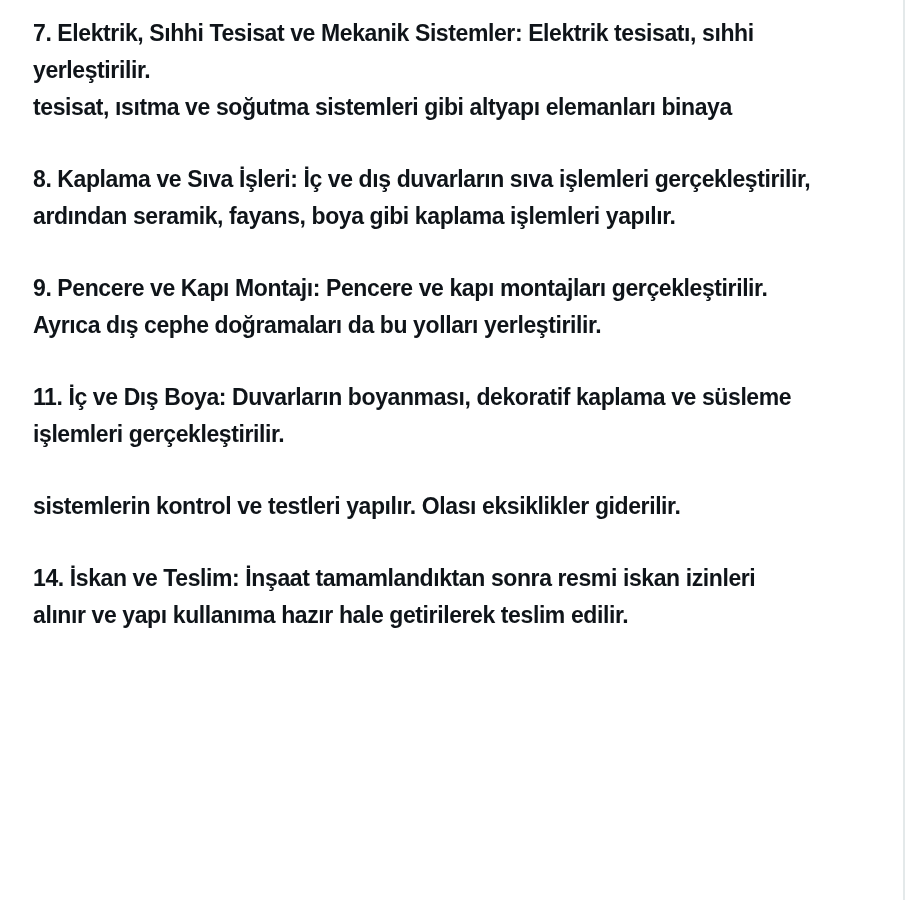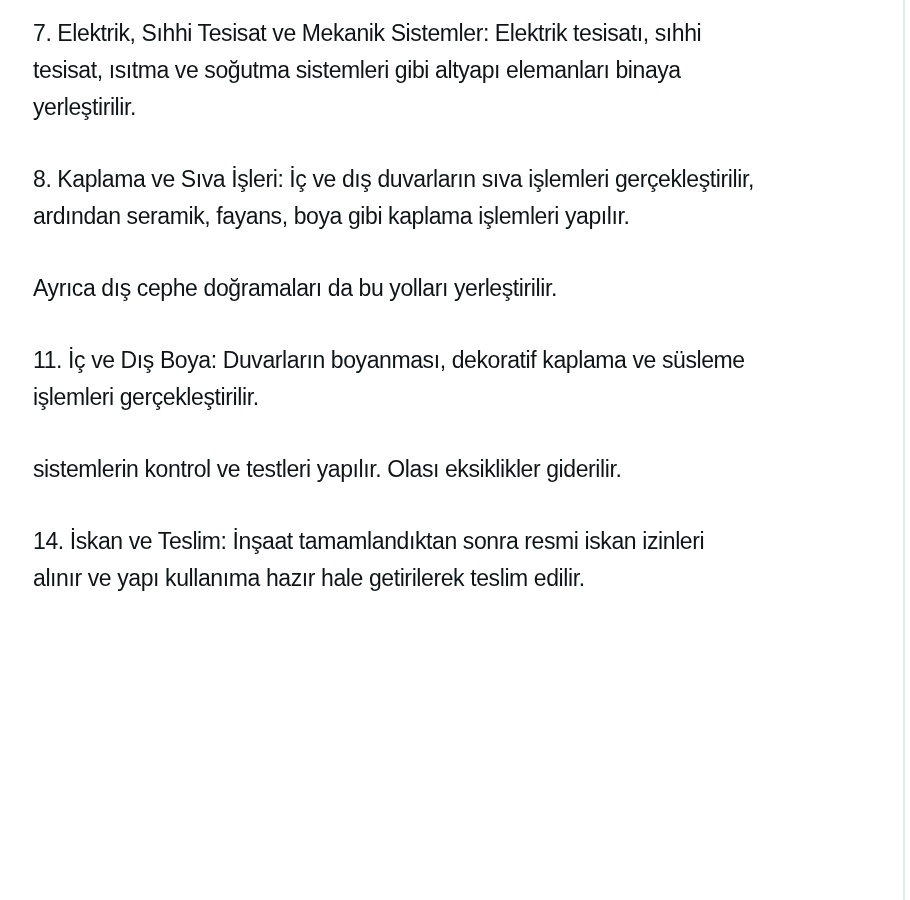--- a/index.html
+++ b/index.html
@@ -16,21 +16,21 @@
   }
   .document-body {
     position: absolute;
     left: 33px;
     top: 15px;
     width: 860px;
     color: #0f1419;
     font-size: 23px;
     letter-spacing: -0.4px;
     line-height: 37px;
-    font-weight: 400;
+    font-weight: 700;
   }
   .para {
     margin: 0 0 35px 0;
   }
   .para:last-child {
     margin-bottom: 8px;
   }
   .text-line {
     white-space: nowrap;
   }
@@ -42,28 +42,29 @@
     height: 900px;
     background: #e4e9ea;
   }
 </style>
 </head>
 <body style="background: rgb(255, 255, 255);">
 
 <div class="document-body" style="color: rgb(15, 20, 25);">
     <div class="para">
       <div class="text-line">7. Elektrik, Sıhhi Tesisat ve Mekanik Sistemler: Elektrik tesisatı, sıhhi</div>
+      <div class="text-line">yerleştirilir.</div>
       <div class="text-line">tesisat, ısıtma ve soğutma sistemleri gibi altyapı elemanları binaya</div>
-      <div class="text-line">yerleştirilir.</div>
     </div>
     <div class="para">
       <div class="text-line">8. Kaplama ve Sıva İşleri: İç ve dış duvarların sıva işlemleri gerçekleştirilir,</div>
       <div class="text-line">ardından seramik, fayans, boya gibi kaplama işlemleri yapılır.</div>
     </div>
     <div class="para">
+      <div class="text-line">9. Pencere ve Kapı Montajı: Pencere ve kapı montajları gerçekleştirilir.</div>
       <div class="text-line">Ayrıca dış cephe doğramaları da bu yolları yerleştirilir.</div>
     </div>
     <div class="para">
       <div class="text-line">11. İç ve Dış Boya: Duvarların boyanması, dekoratif kaplama ve süsleme</div>
       <div class="text-line">işlemleri gerçekleştirilir.</div>
     </div>
     <div class="para">
       <div class="text-line">sistemlerin kontrol ve testleri yapılır. Olası eksiklikler giderilir.</div>
     </div>
     <div class="para">

